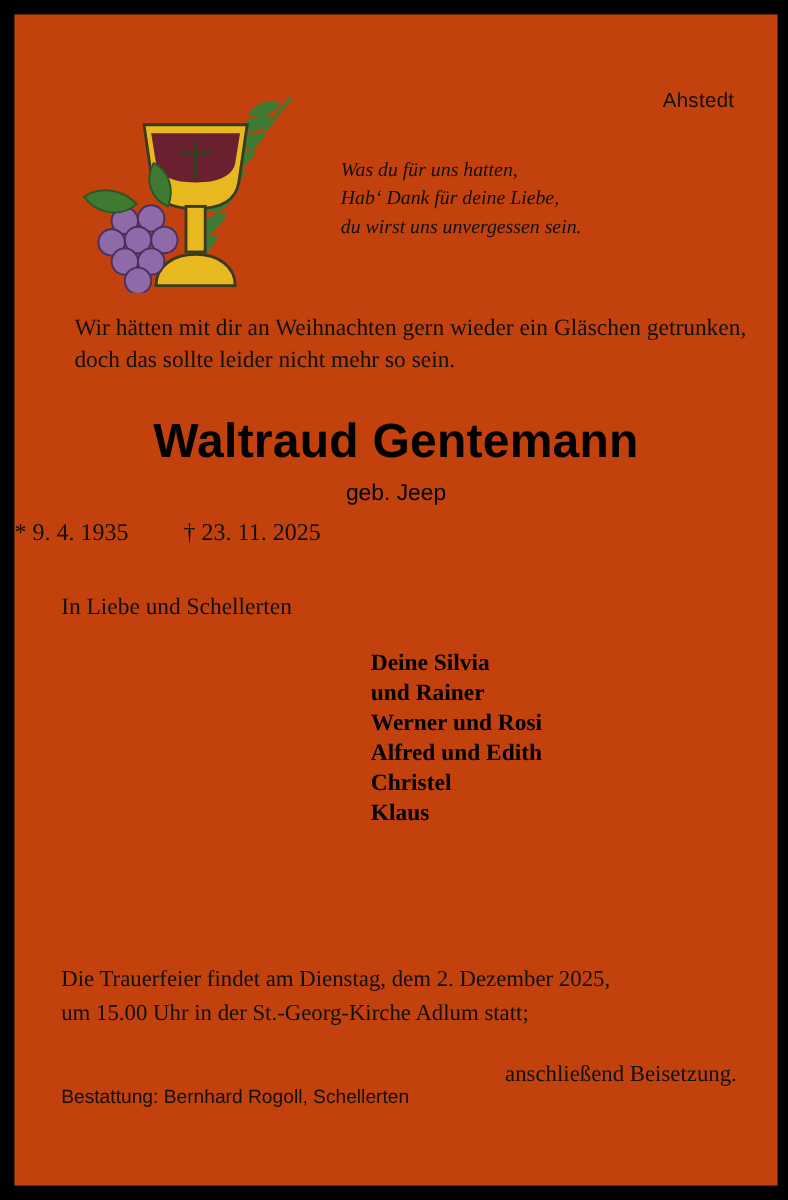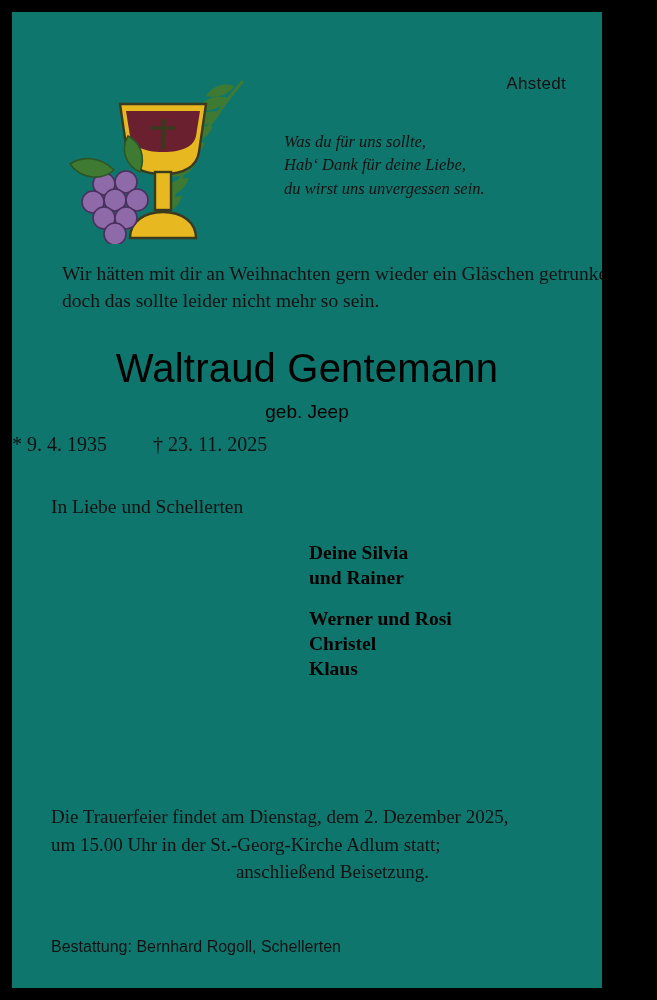--- a/index.html
+++ b/index.html
@@ -9,23 +9,23 @@
   }
   body {
     width: 657px;
     height: 1000px;
     font-family: "Liberation Serif", serif;
   }
   .obituary {
     position: absolute;
     left: 12px;
     top: 12px;
-    width: 590px;
+    width: 636px;
     height: 976px;
-    background: #0f766e;
+    background: #c2410c;
     box-sizing: border-box;
     overflow: hidden;
   }
   .place {
     position: absolute;
     right: 36px;
     top: 62px;
     font-family: "Liberation Sans", sans-serif;
     font-size: 17px;
     color: #111111;
@@ -61,21 +61,21 @@
     color: #111111;
     margin-left: 11px;
   }
   .name {
     position: absolute;
     left: 0;
     right: 0;
     top: 334px;
     text-align: center;
     font-family: "Liberation Sans", sans-serif;
-    font-weight: normal;
+    font-weight: bold;
     font-size: 40px;
     letter-spacing: 0.2px;
     color: #000000;
   }
   .maiden {
     position: absolute;
     left: 0;
     right: 0;
     top: 389px;
     text-align: center;
@@ -105,42 +105,41 @@
   .mourners {
     position: absolute;
     left: 297px;
     top: 529px;
     font-family: "Liberation Serif", serif;
     font-weight: bold;
     font-size: 19.5px;
     line-height: 1.28;
     color: #000000;
   }
-  .mourners .group { margin-bottom: 16px; }
+  .mourners .group { }
   .mourners .group:last-child { margin-bottom: 0; }
 
   .ceremony {
     position: absolute;
     left: 39px;
     top: 791px;
     width: 563px;
     font-size: 19px;
     line-height: 1.45;
     color: #111111;
     text-align: justify;
   }
-  .ceremony div:last-child { text-align: center; }
+  .ceremony div:last-child { text-align: right; margin-top: 24px; }
   .undertaker {
     position: absolute;
     left: 39px;
     top: 894px;
     font-family: "Liberation Sans", sans-serif;
     font-size: 16px;
     color: #111111;
-    margin-top: 32px;
   }
 </style>
 </head>
 <body>
 
 <div class="obituary">
 
   <div class="place">Ahstedt</div>
 
   <div class="emblem">
@@ -179,21 +178,21 @@
         <circle cx="59" cy="170" r="11"></circle>
       </g>
       <g fill="#3f7a33" stroke="#2c5624" stroke-width="1.6">
         <path d="M58 106 C44 92 26 92 14 100 C24 114 44 118 58 106 Z"></path>
         <path d="M84 108 C90 92 84 78 72 72 C64 86 70 102 84 108 Z"></path>
       </g>
     </svg>
   </div>
 
   <div class="verse">
-    <div>Was du für uns sollte,</div>
+    <div>Was du für uns hatten,</div>
     <div>Hab‘ Dank für deine Liebe,</div>
     <div>du wirst uns unvergessen sein.</div>
   </div>
 
   <div class="intro">Wir hätten mit dir an Weihnachten gern wieder ein Gläschen getrunken, doch das sollte leider nicht mehr so sein.</div>
 
   <div class="name">Waltraud Gentemann</div>
   <div class="maiden">geb. Jeep</div>
 
   <div class="dates">
@@ -204,20 +203,21 @@
 
   <div class="dedication">In Liebe und Schellerten</div>
 
   <div class="mourners">
     <div class="group">
       <div>Deine Silvia</div>
       <div>und Rainer</div>
     </div>
     <div class="group">
       <div>Werner und Rosi</div>
+      <div>Alfred und Edith</div>
       <div>Christel</div>
       <div>Klaus</div>
     </div>
   </div>
 
   <div class="ceremony">
     <div>Die Trauerfeier findet am Dienstag, dem 2. Dezember 2025,</div>
     <div>um 15.00 Uhr in der St.-Georg-Kirche Adlum statt;</div>
     <div>anschließend Beisetzung.</div>
   </div>

